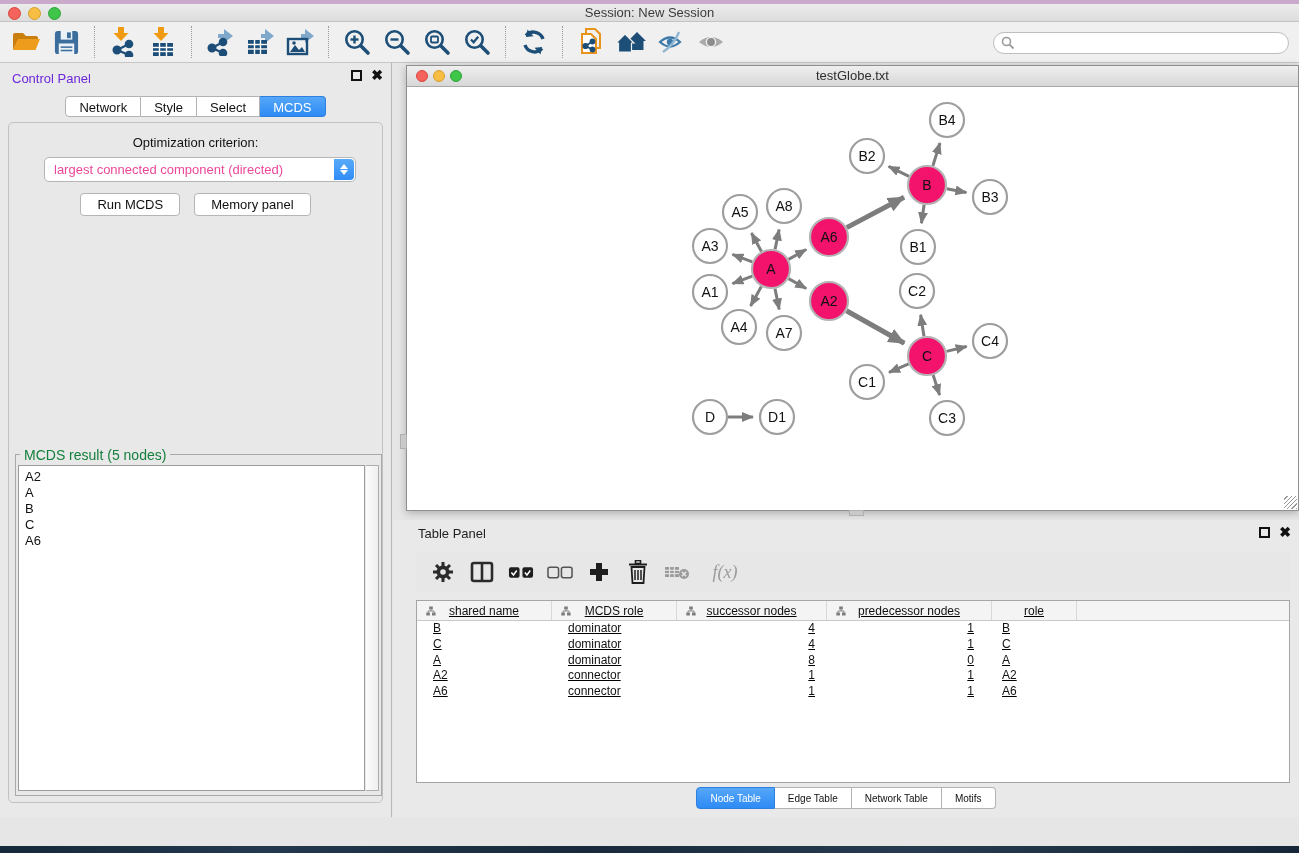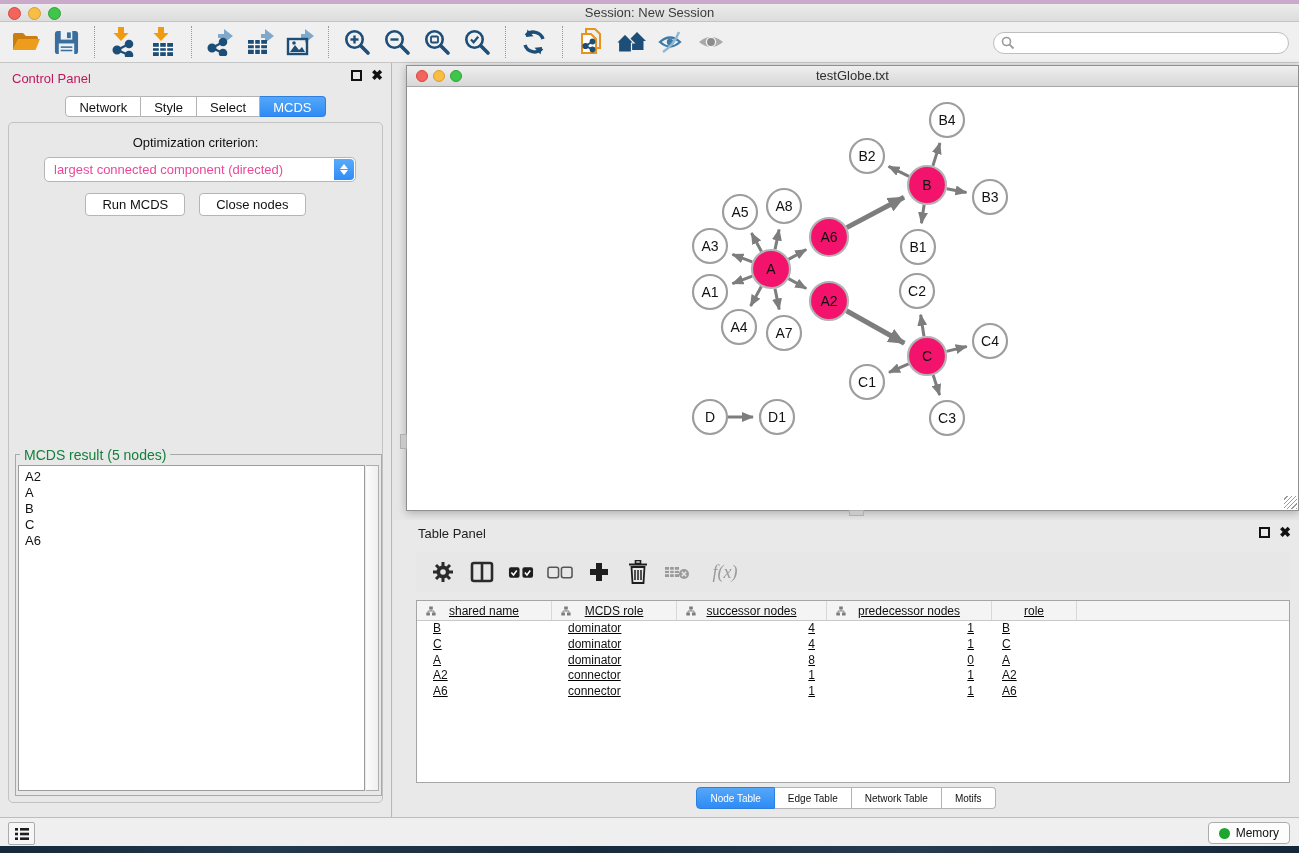--- a/index.html
+++ b/index.html
@@ -30,21 +30,21 @@
     border:none; background:transparent; cursor:default; }
   .tb-sep { width:1px; height:32px; border-left:1px dotted #999; margin:0 8px; }
   #search-wrap { position:absolute; right:10px; top:32px; width:296px; height:22px; }
   #search-input { width:100%; height:100%; border:1px solid #BEBEBE; border-radius:11px;
     padding-left:24px; font-size:12px; background:#fff; outline:none; }
   #search-icon { position:absolute; left:8px; top:4px; }
 
   
   #control-panel { left:0; top:63px; width:392px; height:754px; background:#E9E9E9;
     border-right:1px solid #B8B8B8; }
-  #cp-header { position:absolute; left:12px; top:8px; font-size:13px; color:#be185d; }
+  #cp-header { position:absolute; left:12px; top:8px; font-size:13px; color:#6d28d9; }
   .dock-icons { position:absolute; right:8px; top:7px; display:flex; gap:9px; align-items:center; }
   .float-icon { width:11px; height:11px; border:2px solid #111; }
   .close-icon { font-size:14px; font-weight:bold; color:#111; line-height:11px; }
   #cp-tabs { position:absolute; left:0; right:0; top:33px; display:flex; justify-content:center; }
   .seg-tab { font-size:13px; padding:2px 13px; background:#fff; border:1px solid #B3B3B3;
     border-left:none; color:#111; height:21px; line-height:17px; }
   .seg-tab:first-child { border-left:1px solid #B3B3B3; border-radius:4px 0 0 4px; }
   .seg-tab:last-child { border-radius:0 4px 4px 0; }
   .seg-tab.active { background:linear-gradient(#55A7F8,#2E8BF5); border-color:#2E7FE0; color:#fff; }
   #cp-body { position:absolute; left:8px; top:59px; width:375px; height:681px;
@@ -307,21 +307,21 @@
       <div id="opt-label">Optimization criterion:</div>
       <div id="criterion-select">
         <span>largest connected component (directed)</span>
         <div id="criterion-stepper">
           <div class="chev up"></div>
             <div class="chev down"></div>
         </div>
       </div>
       <div id="cp-buttons">
         <button class="cp-btn">Run MCDS</button>
-        <button class="cp-btn">Close nodes</button>
+        <button class="cp-btn">Memory panel</button>
       </div>
       <div id="mcds-result">
         <span id="mcds-legend">MCDS result (5 nodes)</span>
         <div id="mcds-list">
             <div class="mcds-item">A2</div>
             <div class="mcds-item">A</div>
             <div class="mcds-item">B</div>
             <div class="mcds-item">C</div>
             <div class="mcds-item">A6</div>
           </div>
@@ -614,33 +614,15 @@
         </div>
     </div>
     <div id="tp-tabs">
         <div class="seg-tab active">Node Table</div>
         <div class="seg-tab">Edge Table</div>
         <div class="seg-tab">Network Table</div>
         <div class="seg-tab">Motifs</div>
       </div>
   </div>
 
-  <div class="abs" id="status-bar">
-    <button id="list-button">
-      <svg width="16" height="14" viewBox="0 0 16 14">
-        <g fill="#1E1E1E">
-          <rect x="1" y="1" width="3" height="2.6"></rect>
-            <rect x="6" y="1" width="9" height="2.6"></rect>
-          <rect x="1" y="5.7" width="3" height="2.6"></rect>
-            <rect x="6" y="5.7" width="9" height="2.6"></rect>
-          <rect x="1" y="10.4" width="3" height="2.6"></rect>
-            <rect x="6" y="10.4" width="9" height="2.6"></rect>
-        </g>
-      </svg>
-    </button>
-    <button id="memory-button">
-      <span id="memory-dot"></span>
-      <span>Memory</span>
-    </button>
-  </div>
 
   <div class="abs" id="desktop-bottom"></div>
 </div>
 
 </body></html>

